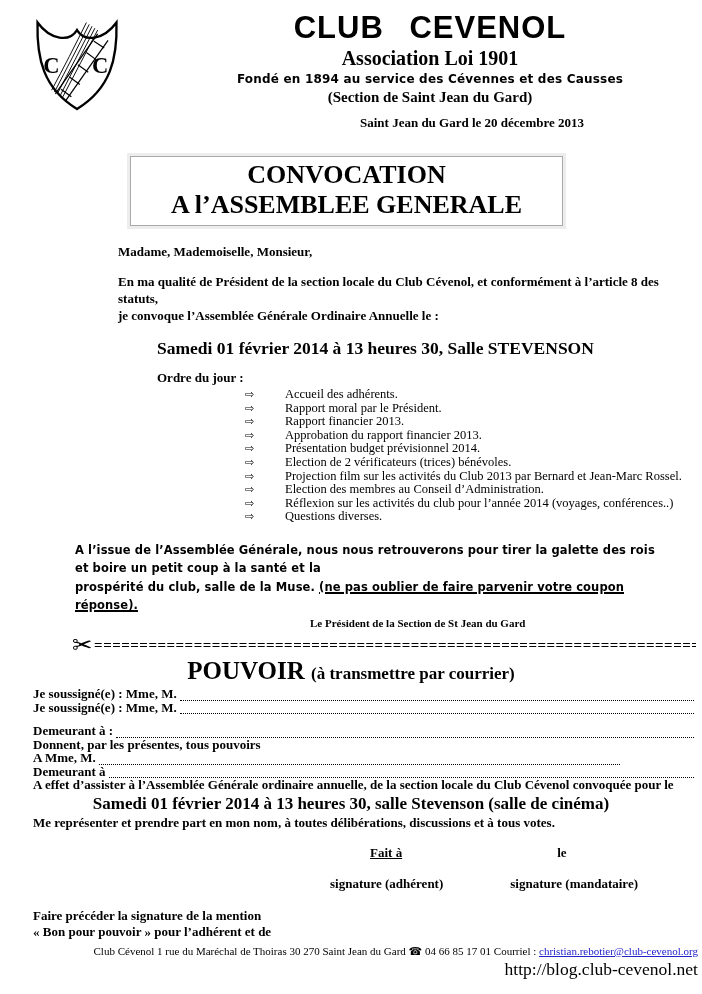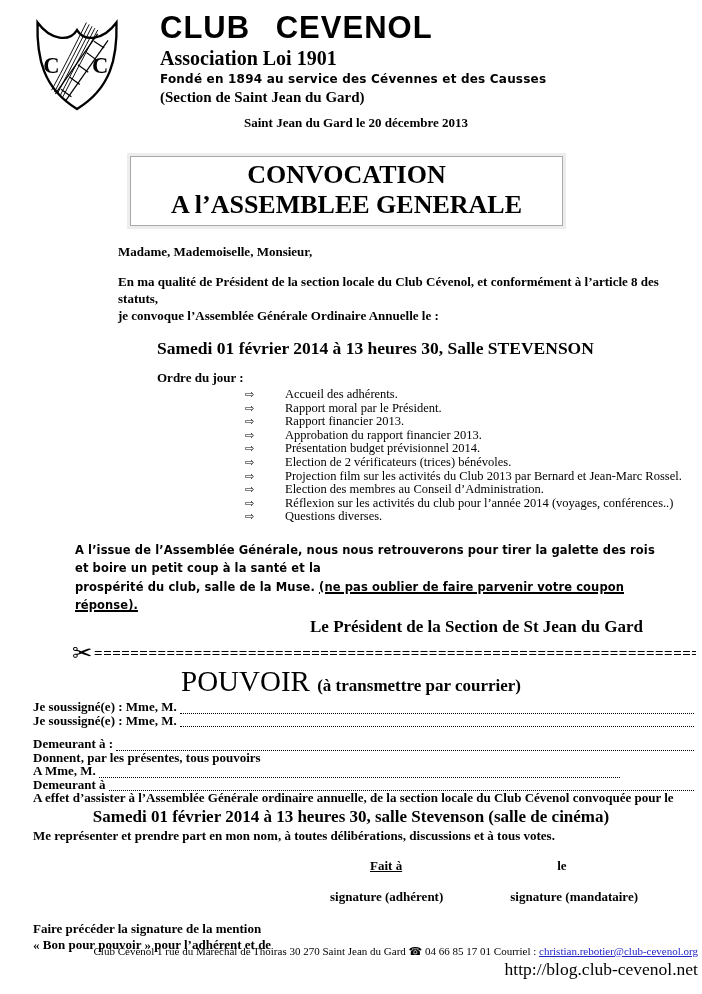--- a/index.html
+++ b/index.html
@@ -4,21 +4,21 @@
 <style>
   html,body { margin:0; padding:0; background:#888; }
   .page {
     width:702px; height:994px; margin:0 auto; background:#ffffff;
     position:relative; color:#000; font-family:"Liberation Serif", serif;
     overflow:hidden;
   }
   
   .header { position:relative; height:148px; }
   .logo { position:absolute; left:30px; top:8px; width:94px; height:108px; }
-  .header-text { margin-left:160px; width:540px; padding-top:12px; }
+  .header-text { margin-left:160px; width:540px; text-align:center; padding-top:12px; }
   .h-title { font-family:"Liberation Sans", sans-serif; font-weight:bold; font-size:31px;
              letter-spacing:1px; word-spacing:16px; line-height:1.05; }
   .h-sub   { font-size:20px; font-weight:bold; margin-top:2px; }
   .h-motto { font-family:"DejaVu Sans", sans-serif; font-weight:bold; font-size:12px; margin-top:2px; letter-spacing:.2px; }
   .h-section { font-size:15px; font-weight:bold; margin-top:3px; }
   .h-date { font-size:13px; font-weight:bold; margin-top:9px; padding-left:84px; }
   
   .conv-box {
     margin:8px 0 0 130px; width:431px; text-align:center;
     border:1px solid #a9a9a9; box-shadow:0 0 0 3px #ededed;
@@ -30,29 +30,29 @@
   .salutation { margin-top:18px; }
   .intro { margin-top:14px; line-height:1.3; }
   .meeting1 { margin-left:157px; margin-top:13px; font-size:17.5px; font-weight:bold; }
   .agenda-label { margin-left:157px; margin-top:11px; font-size:13px; font-weight:bold; }
   .agenda { margin-top:2px; font-size:12.5px; }
   .agenda-row { display:flex; line-height:13.6px; }
   .agenda-row .arrow { margin-left:245px; width:40px; font-family:"DejaVu Sans", sans-serif; font-size:11px; }
   .note { margin:17px 38px 0 75px; font-family:"DejaVu Sans", sans-serif; font-weight:bold;
           font-size:11.5px; line-height:1.6; letter-spacing:.1px; }
   .note .ul { text-decoration:underline; text-decoration-thickness:2px; }
-  .president-title { margin-left:310px; margin-top:3px; font-weight:bold; font-size:17px; }
+  .president-title { margin-left:310px; margin-top:3px; font-weight:bold; font-size:11px; }
   .president-name  { margin-left:460px; margin-top:40px; font-weight:bold; font-size:13px; }
   
   .cut { display:flex; align-items:center; margin:4px 6px 0 72px; height:24px; overflow:hidden; }
   .cut .scissors { font-family:"DejaVu Sans", sans-serif; font-size:24px; line-height:1; margin-right:2px; }
   .cut .dashes { flex:1; overflow:hidden; white-space:nowrap; font-weight:bold; font-size:15px; letter-spacing:.5px; }
   
   .pv-title { text-align:center; margin-top:0; }
-  .pv-title .big { font-size:29px; font-weight:normal; }
+  .pv-title .big { font-size:25px; font-weight:bold; }
   .pv-title .med { font-size:17px; font-weight:bold; }
   .pv { margin:2px 8px 0 33px; font-size:13px; font-weight:bold; }
   .frow { display:flex; align-items:flex-end; line-height:13.5px; min-height:13.5px; }
   .frow .dots { flex:1; border-bottom:1.6px dotted #000; height:11px; margin-left:3px; }
   .frow.short .dots { margin-right:74px; }
   .gap10 { margin-top:10px; }
   .meeting2 { text-align:center; font-size:17px; font-weight:bold; margin:2px 0; }
   .faitrow { display:flex; margin-top:16px; }
   .faitrow .fait { margin-left:337px;text-decoration:underline; }
   .faitrow .le   { margin-left:155px; }

